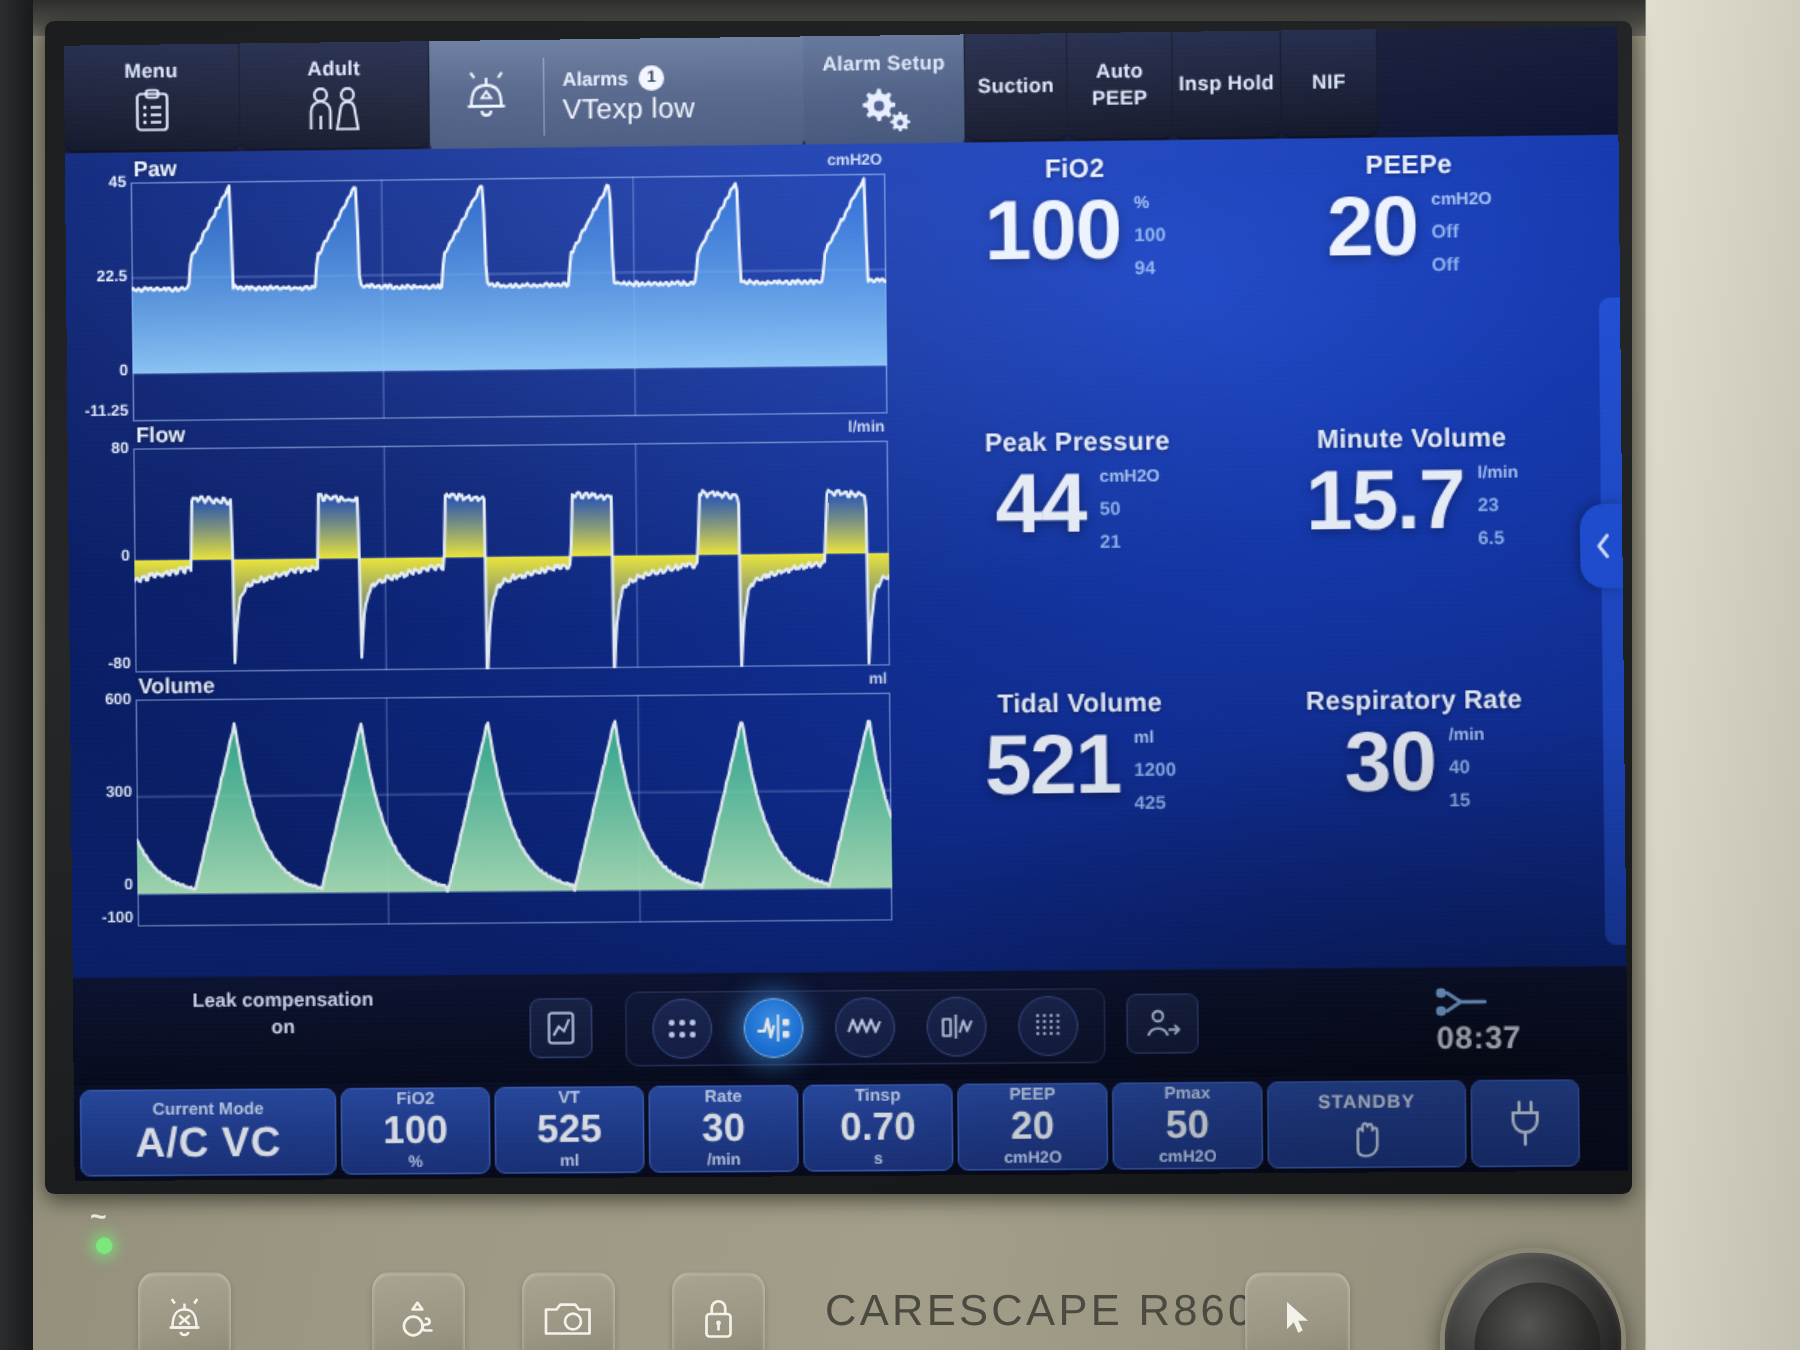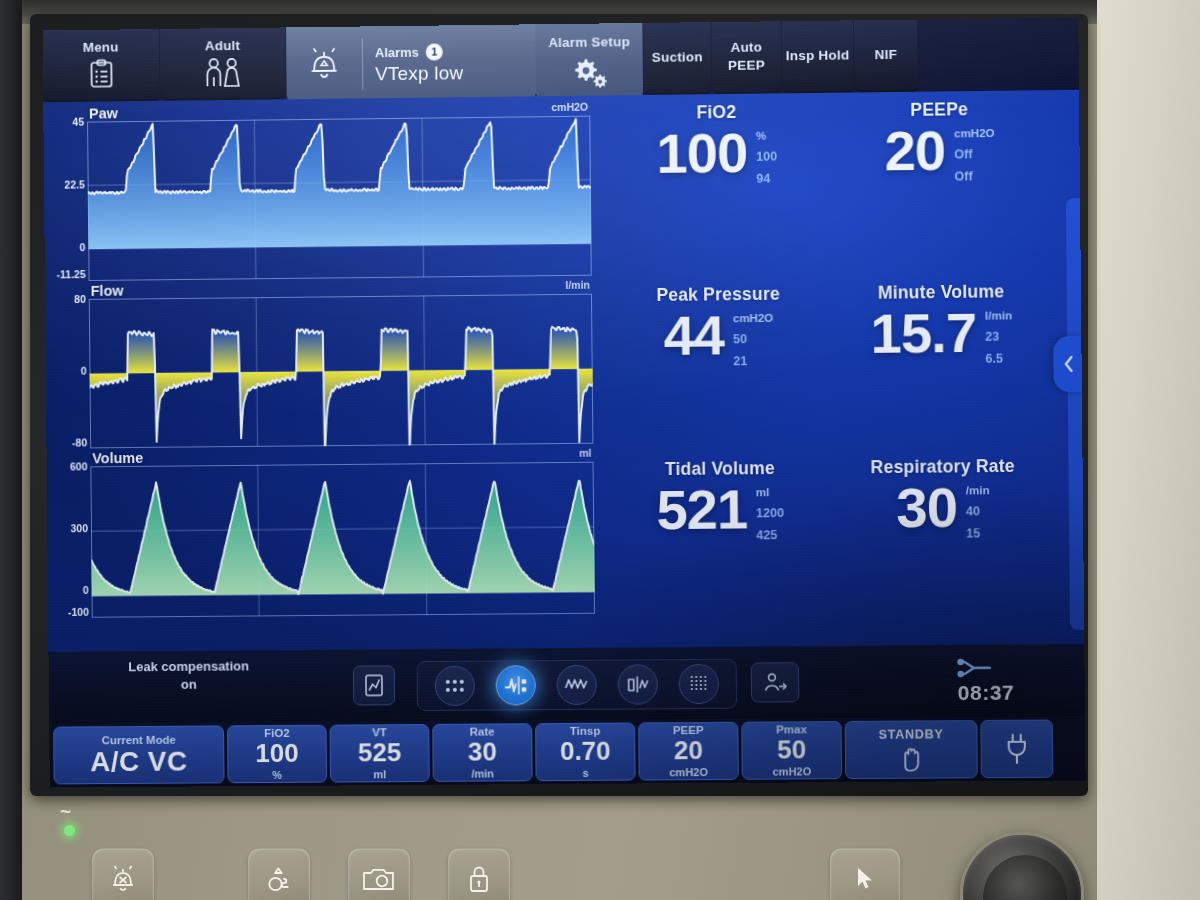--- a/index.html
+++ b/index.html
@@ -749,20 +749,21 @@
       <span>
         <svg width="28" height="32" viewBox="0 0 28 32" fill="none" stroke="#f3f2ea" stroke-width="1.8">
           <rect x="6" y="13" width="16" height="15" rx="2"></rect>
           <path d="M9.5 13 V9 a4.5 4.5 0 0 1 9 0 V13"></path>
           <circle cx="14" cy="19" r="1.6" fill="#f3f2ea" stroke="none"></circle>
           <line x1="14" y1="20" x2="14" y2="24"></line>
         </svg>
       </span>
     </div>
 
+    <div class="hw-brand">CARESCAPE R860</div>
 
     <div class="hw-key" style="left:800px; top:52px; width:70px;">
       <span>
         <svg width="22" height="26" viewBox="0 0 22 26" fill="#f3f2ea">
           <path d="M4 2 L4 20 L8.5 15.5 L11.5 22.5 L14.5 21 L11.5 14.5 L18 14.5 Z"></path>
         </svg>
       </span>
     </div>
 
     <div class="hw-knob">

